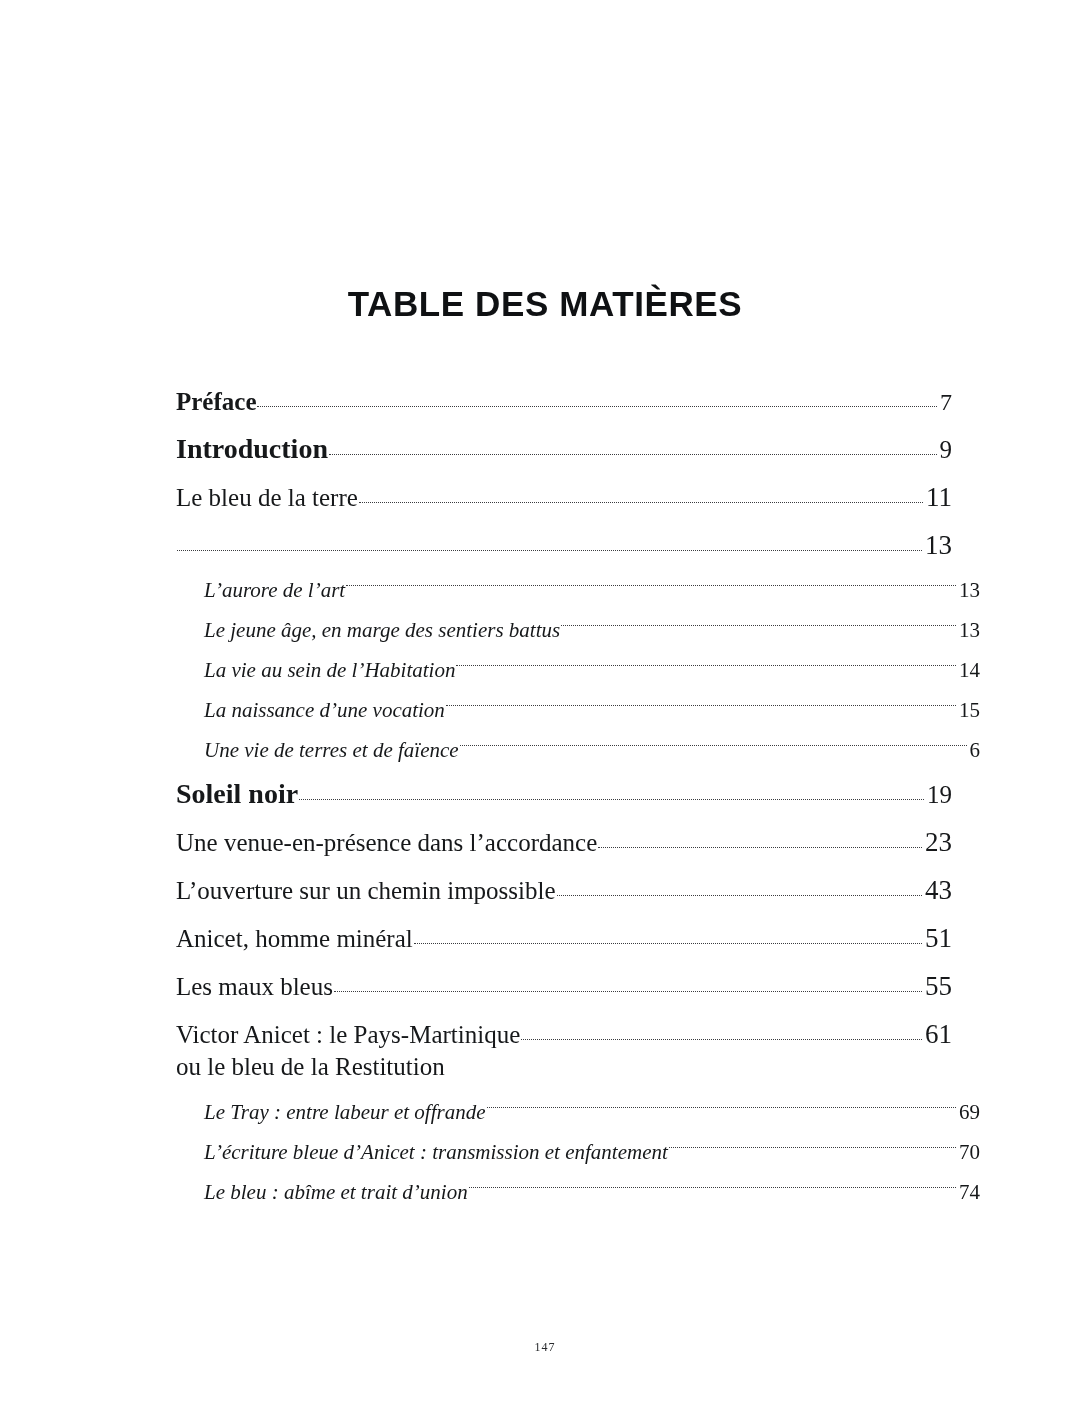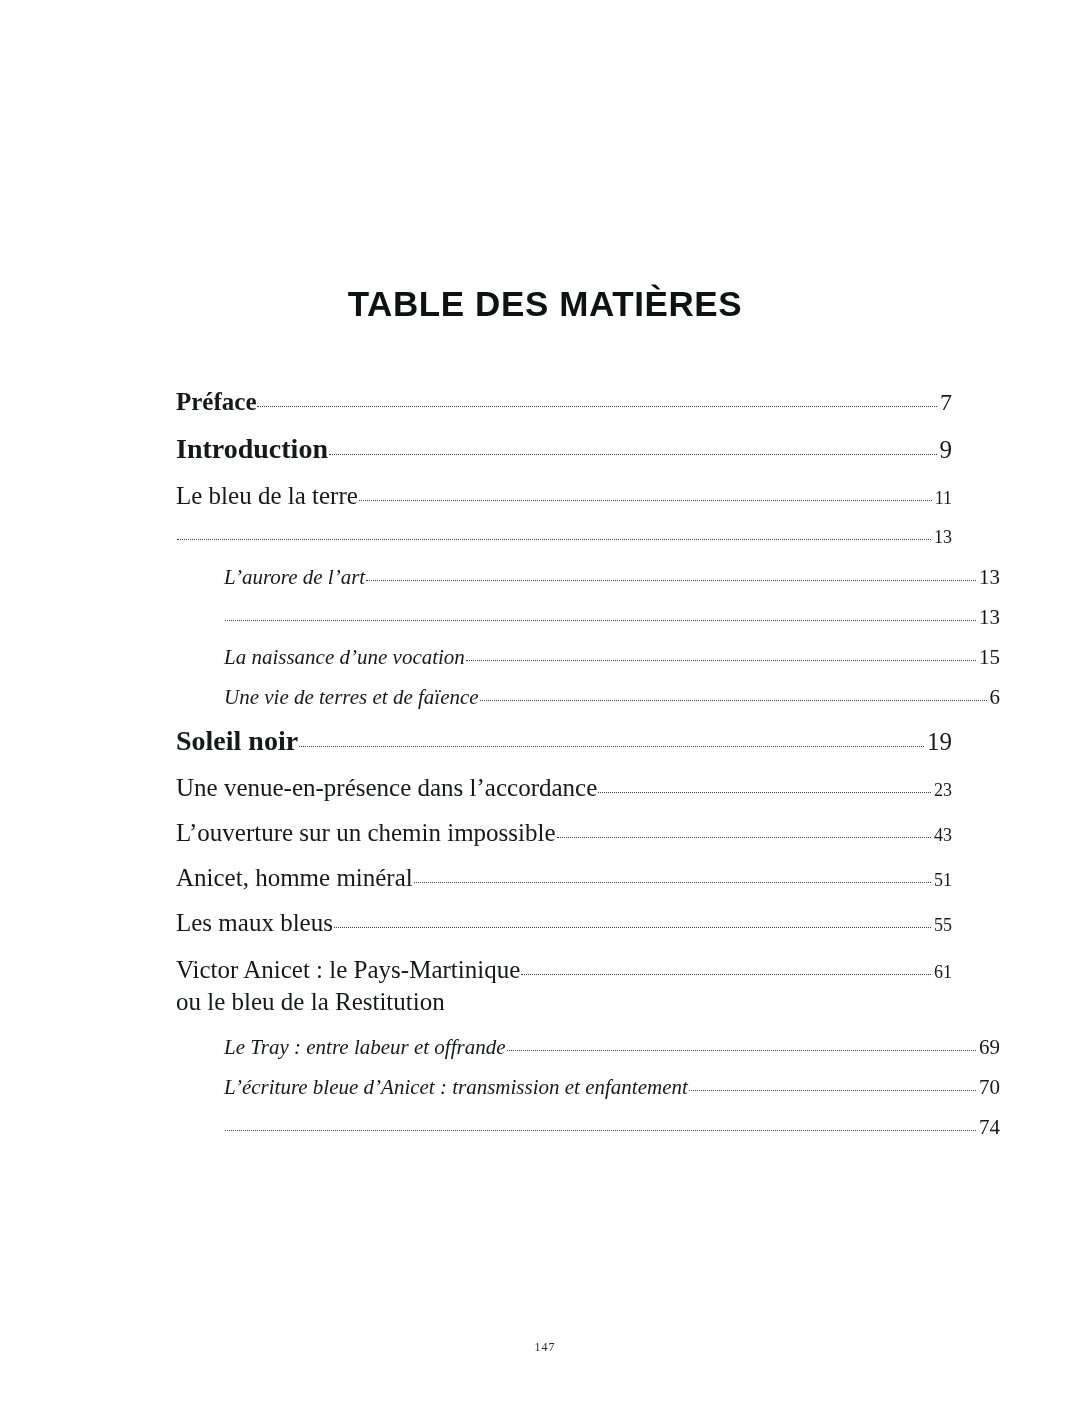--- a/index.html
+++ b/index.html
@@ -89,27 +89,28 @@
     font-weight: bold;
     margin-bottom: 17px;
   }
   .lvl-h1b .entry-page { font-size: 24px; font-weight: normal; }
 
   .lvl-h2 {
     font-size: 25px;
     font-weight: normal;
     margin-bottom: 17px;
   }
-  .lvl-h2 .entry-page { font-size: 18px; }
+  .lvl-h2 .entry-page { font-size: 27px; }
 
   .lvl-h3 {
     font-size: 21px;
     font-style: italic;
-    margin-left: 48px;
+    margin-left: 28px;
     margin-bottom: 15px;
+    align-items: center;
   }
   .lvl-h3 .entry-page { font-size: 21px; font-style: normal; }
 
   .multi .entry-label { line-height: 1.28; }
 
   .folio {
     position: absolute;
     left: 0;
     top: 1340px;
     width: 1090px;
@@ -146,22 +147,28 @@
       <div class="toc-entry lvl-h2">
         <span class="leader"></span>
         <span class="entry-page">13</span>
       </div>
       <div class="toc-entry lvl-h3">
         <span class="entry-label">L’aurore de l’art</span>
         <span class="leader"></span>
         <span class="entry-page">13</span>
       </div>
       <div class="toc-entry lvl-h3">
+        <span class="entry-label">Le jeune âge, en marge des sentiers battus</span>
         <span class="leader"></span>
         <span class="entry-page">13</span>
+      </div>
+      <div class="toc-entry lvl-h3">
+        <span class="entry-label">La vie au sein de l’Habitation</span>
+        <span class="leader"></span>
+        <span class="entry-page">14</span>
       </div>
       <div class="toc-entry lvl-h3">
         <span class="entry-label">La naissance d’une vocation</span>
         <span class="leader"></span>
         <span class="entry-page">15</span>
       </div>
       <div class="toc-entry lvl-h3">
         <span class="entry-label">Une vie de terres et de faïence</span>
         <span class="leader"></span>
         <span class="entry-page">6</span>
@@ -201,19 +208,20 @@
         <span class="entry-label">Le Tray : entre labeur et offrande</span>
         <span class="leader"></span>
         <span class="entry-page">69</span>
       </div>
       <div class="toc-entry lvl-h3">
         <span class="entry-label">L’écriture bleue d’Anicet : transmission et enfantement</span>
         <span class="leader"></span>
         <span class="entry-page">70</span>
       </div>
       <div class="toc-entry lvl-h3">
+        <span class="entry-label">Le bleu : abîme et trait d’union</span>
         <span class="leader"></span>
         <span class="entry-page">74</span>
       </div>
     </div>
 
   <div class="folio">147</div>
 </div>
 
 </body></html>

